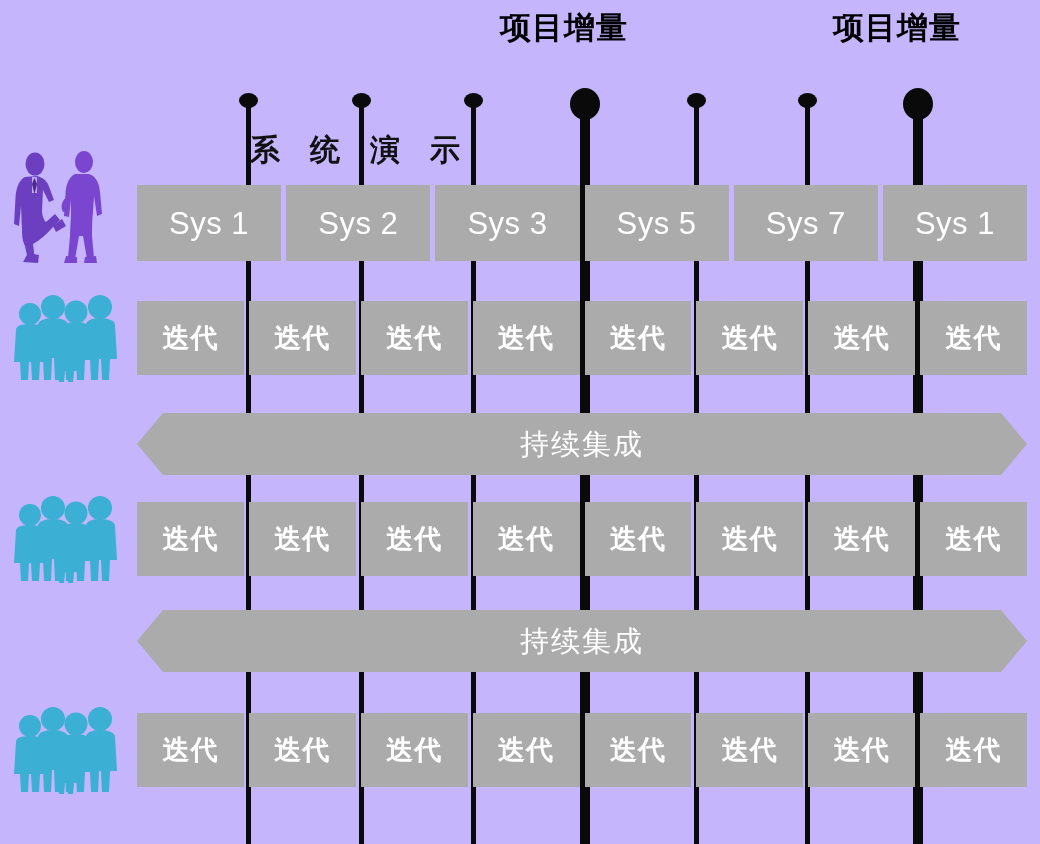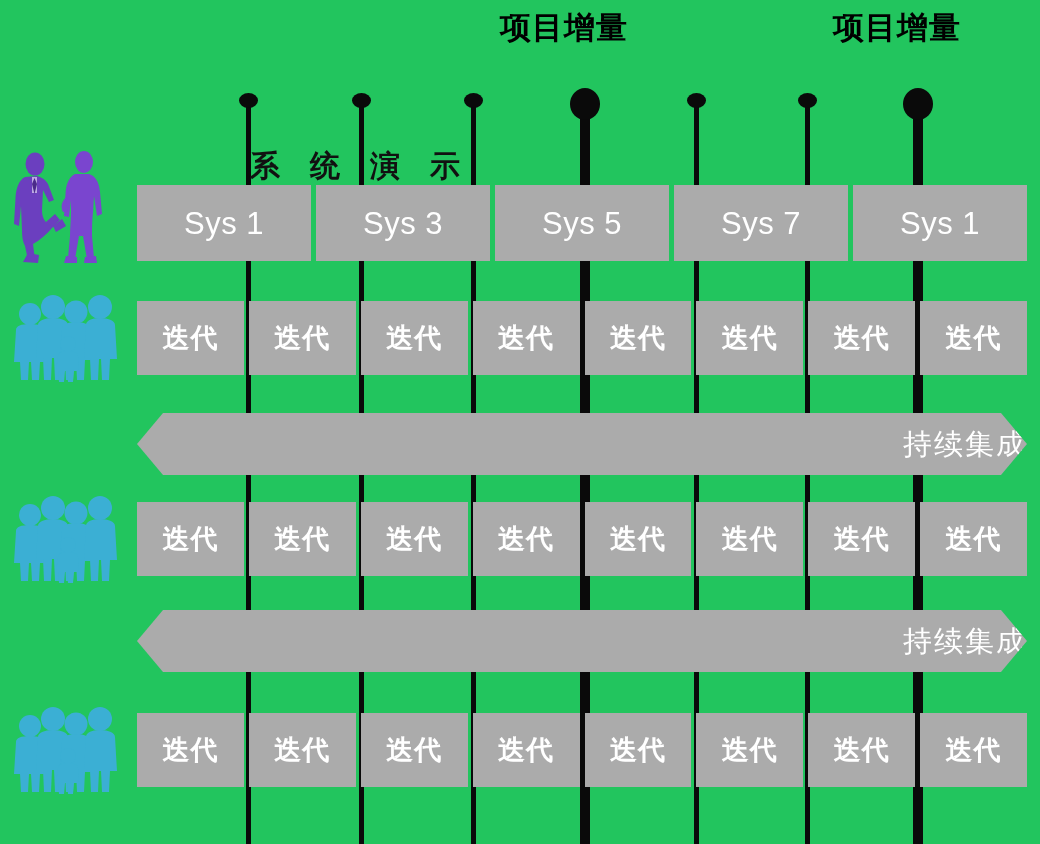--- a/index.html
+++ b/index.html
@@ -5,21 +5,21 @@
   * { box-sizing: border-box; }
   html, body {
     margin: 0; padding: 0;
     background: #ffffff;
     font-family: "Liberation Sans", "DejaVu Sans", sans-serif;
   }
   #canvas {
     position: relative;
     width: 1040px;
     height: 844px;
-    background: #22c55e;
+    background: #c4b5fd;
     overflow: hidden;
   }
 
   
   .increment-label {
     position: absolute;
     font-size: 31px;
     font-weight: bold;
     color: #000000;
     letter-spacing: 1px;
@@ -90,21 +90,21 @@
   .ci-band {
     position: absolute;
     left: 137px;
     width: 890px;
     height: 62px;
     background: #ababab;
     -webkit-clip-path: polygon(0% 50%, 26px 0%, calc(100% - 26px) 0%, 100% 50%, calc(100% - 26px) 100%, 26px 100%);
     clip-path: polygon(0% 50%, 26px 0%, calc(100% - 26px) 0%, 100% 50%, calc(100% - 26px) 100%, 26px 100%);
     display: flex;
     align-items: center;
-    justify-content: flex-end;
+    justify-content: center;
     color: #ffffff;
     font-size: 29px;
     letter-spacing: 2px;
     line-height: 1;
     z-index: 6;
   }
 
   
   .actor {
     position: absolute;
@@ -140,24 +140,25 @@
     <div class="vline thin" style="left:694px;"></div>
     <div class="pin-head thin" style="left:687px; top:93px;"></div>
 
     <div class="vline thin" style="left:805px;"></div>
     <div class="pin-head thin" style="left:798px; top:93px;"></div>
 
     <div class="vline thick" style="left:913px;"></div>
     <div class="pin-head thick" style="left:903px; top:88px;"></div>
   </div>
 
-  <div class="demo-label layer-text" style="left:250px; top:151px;">系统演示</div>
+  <div class="demo-label layer-text" style="left:250px; top:135px;">系统演示</div>
 
   <div class="band gapped layer-bands" style="top:185px; height:76px;">
     <div class="cell sys">Sys 1</div>
+    <div class="cell sys">Sys 2</div>
     <div class="cell sys">Sys 3</div>
     <div class="cell sys">Sys 5</div>
     <div class="cell sys">Sys 7</div>
     <div class="cell sys">Sys 1</div>
   </div>
 
   <div class="band gapped layer-bands" style="top:301px; height:74px;">
     <div class="cell iter">迭代</div>
     <div class="cell iter">迭代</div>
     <div class="cell iter">迭代</div>

